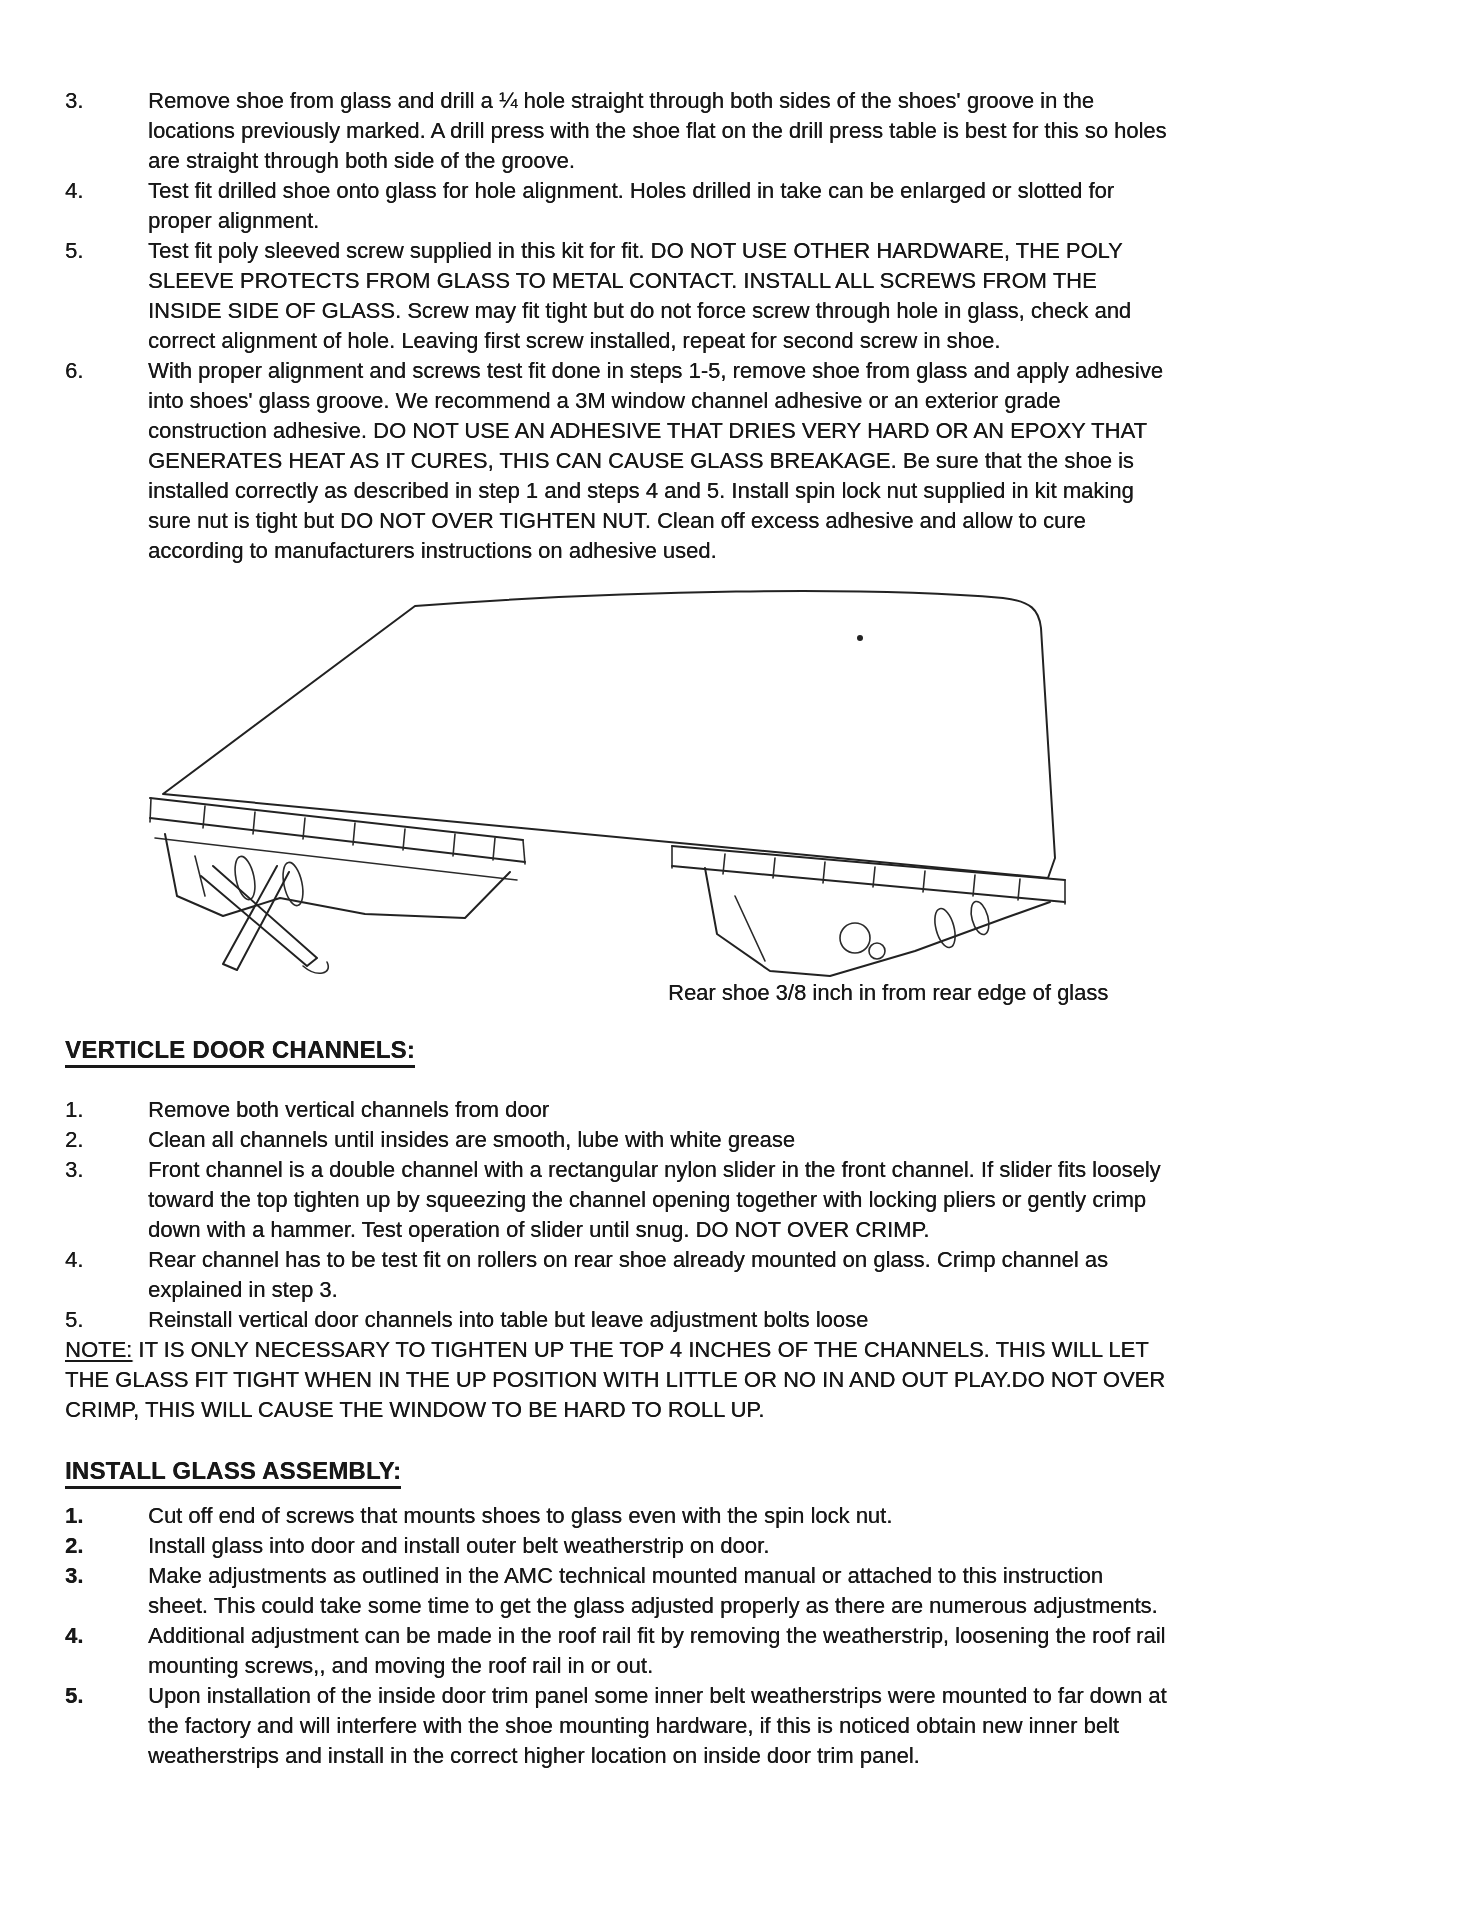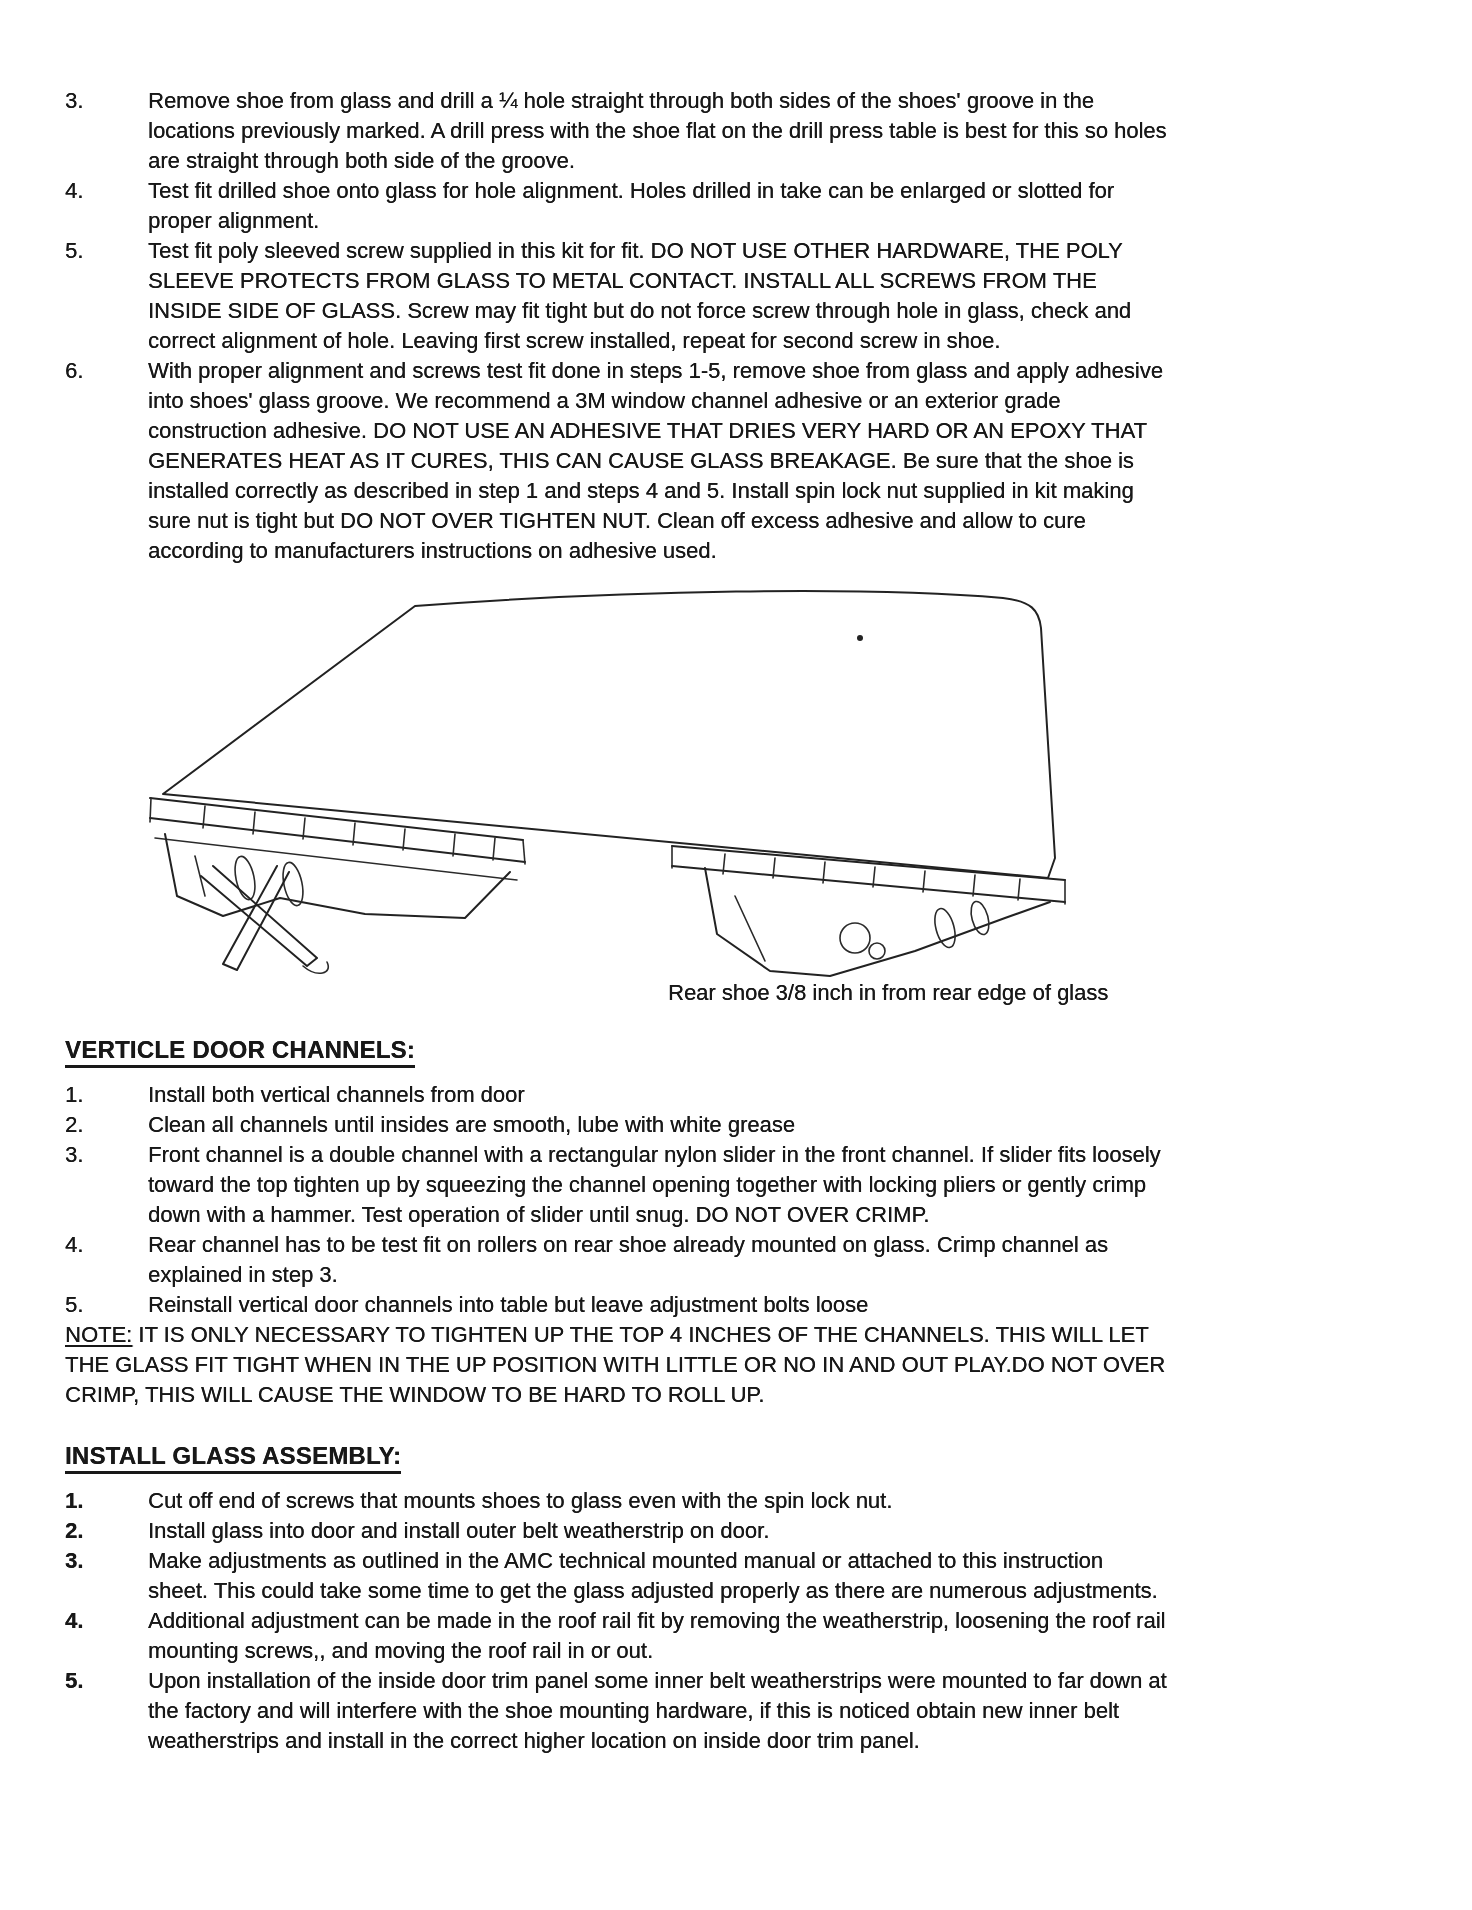--- a/index.html
+++ b/index.html
@@ -22,21 +22,21 @@
   .li .txt { width:1020px; }
   .num-bold { font-weight:bold; }
 
   .fig { position:relative; height:412px; }
   .fig svg { position:absolute; left:0; top:0; }
 
   .captions { position:relative; height:34px; }
   .captions .cap1 { position:absolute; left:13px; top:0; white-space:nowrap; }
   .captions .cap2 { position:absolute; left:603px; top:0; white-space:nowrap; }
 
-  .head-wrap-1 { margin-top:24px; margin-bottom:12px; }
+  .head-wrap-1 { margin-top:24px; margin-bottom:27px; }
   .head-wrap-2 { margin-top:32px; margin-bottom:12px; }
   .sec-heading {
     display:inline-block;
     font-weight:bold;
     font-size:24px;
     line-height:28px;
     letter-spacing:0.2px;
     border-bottom:3px solid #181818;
     padding-bottom:1px;
   }
@@ -110,21 +110,21 @@
     <div class="captions">
       <span class="cap2">Rear shoe 3/8 inch in from rear edge of glass</span>
     </div>
 
     <div class="head-wrap-1">
       <span class="sec-heading">VERTICLE DOOR CHANNELS:</span>
     </div>
 
     <div class="li">
       <span class="num">1.</span>
-      <span class="txt">Install both vertical channels from door</span>
+      <span class="txt">Remove both vertical channels from door</span>
     </div>
     <div class="li">
       <span class="num">2.</span>
       <span class="txt">Clean all channels until insides are smooth, lube with white grease</span>
     </div>
     <div class="li">
       <span class="num">3.</span>
       <span class="txt">Front channel is a double channel with a rectangular nylon slider in the front channel. If slider fits loosely toward the top tighten up by squeezing the channel opening together with locking pliers  or gently crimp down with a hammer. Test operation of slider until snug. DO NOT OVER CRIMP.</span>
     </div>
     <div class="li">

